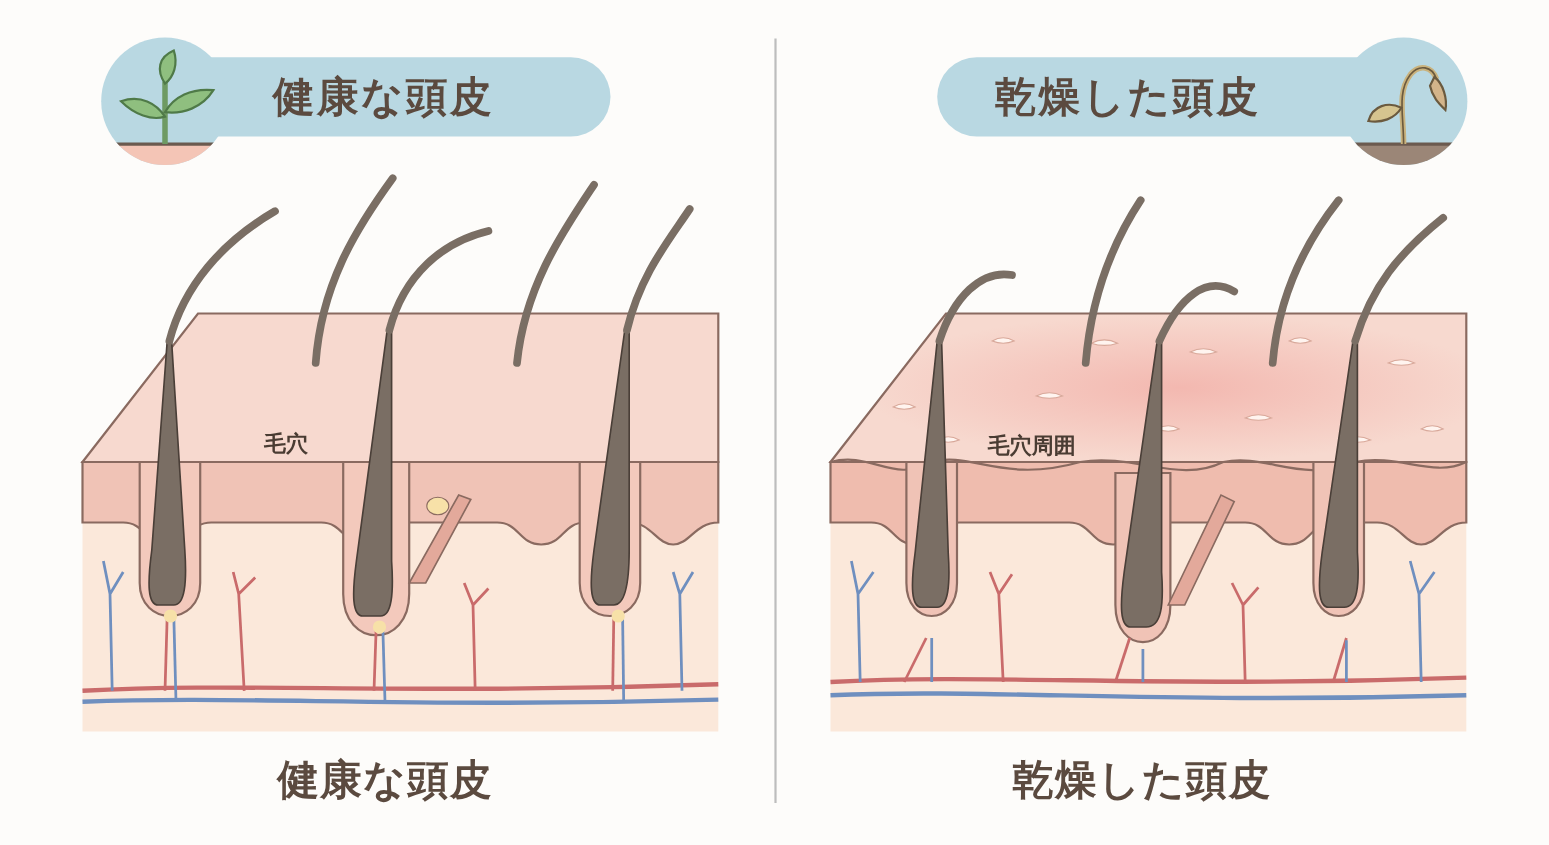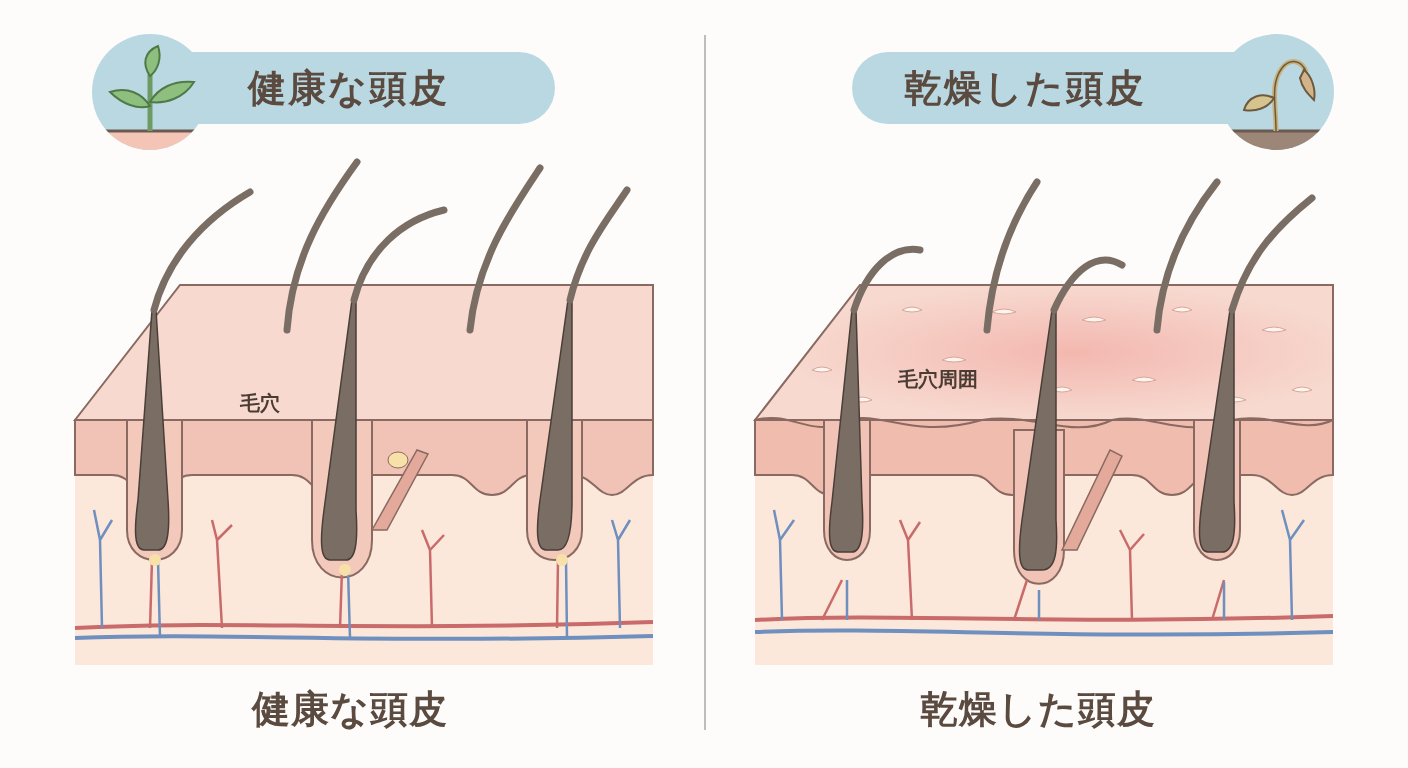--- a/index.html
+++ b/index.html
@@ -157,17 +157,17 @@
         <path d="M460 470 L472 430"></path>
     </g>
     <g stroke="#6f8fbf" stroke-width="2.5" fill="none">
       <path d="M30 470 L28 390 L22 360 M28 390 L42 370"></path>
         <path d="M540 470 L538 390 L530 360 M538 390 L552 370"></path>
       <path d="M95 470 L95 430"></path>
         <path d="M287 470 L287 440"></path>
         <path d="M472 470 L472 432"></path>
     </g>
   </svg>
-  <span class="lbl" style="left:146px;top:216px;text-align:center;">毛穴周囲</span>
+  <span class="lbl" style="left:146px;top:242px;text-align:center;">毛穴周囲</span>
 </div>
 
 <div class="caption" style="left:252px;">健康な頭皮</div>
 <div class="caption" style="left:920px;">乾燥した頭皮</div>
 
 </body></html>

